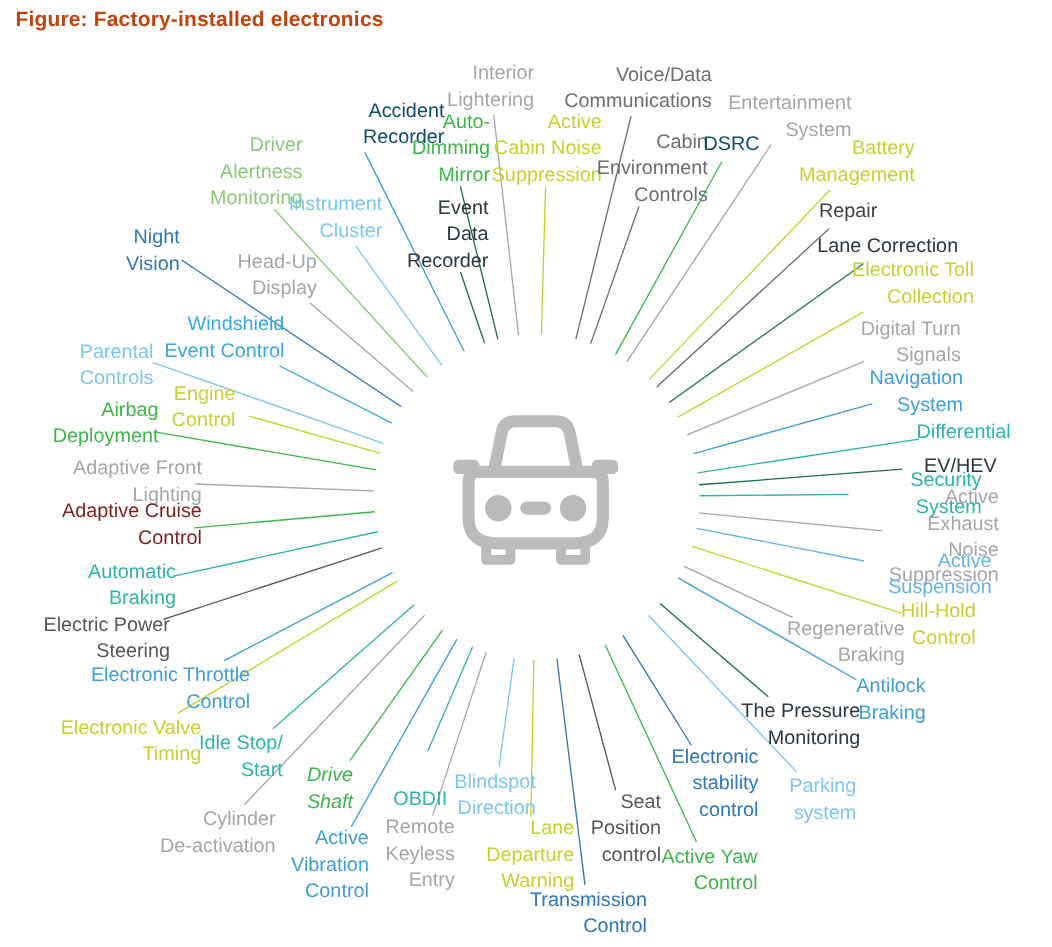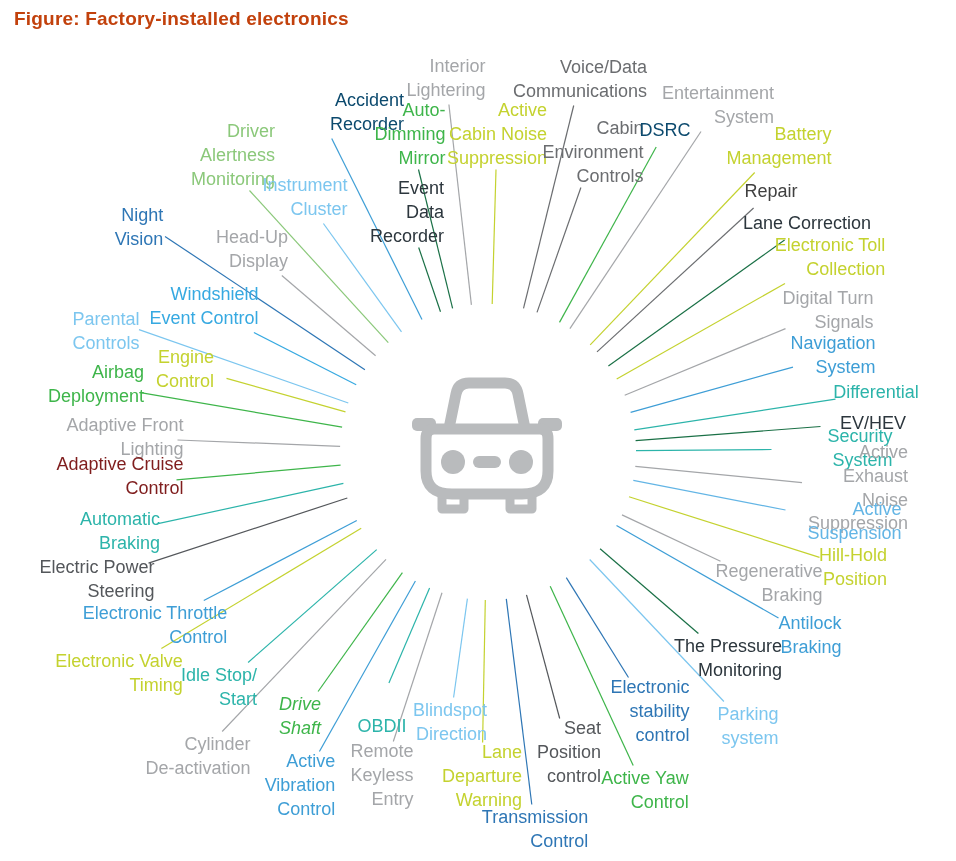--- a/index.html
+++ b/index.html
@@ -152,21 +152,21 @@
 Control</div>
         <div class="diagram-label" style="color: rgb(44, 180, 170); left: 829px; top: 449px;">Security System</div>
         <div class="diagram-label" style="color: rgb(164, 166, 169); left: 858px; top: 488px;">Active Exhaust
 Noise Suppression</div>
         <div class="diagram-label" style="color: rgb(44, 180, 170); left: 120px; top: 532px;">Automatic
 Braking</div>
         <div class="diagram-label" style="color: rgb(99, 181, 229); left: 847px; top: 522px;">Active Suspension</div>
         <div class="diagram-label" style="color: rgb(84, 87, 91); left: 97px; top: 580px;">Electric Power
 Steering</div>
         <div class="diagram-label" style="color: rgb(196, 210, 47); left: 853px; top: 568px;">Hill-Hold
-Position</div>
+Control</div>
         <div class="diagram-label" style="color: rgb(164, 166, 169); left: 769px; top: 584px;">Regenerative
 Braking</div>
         <div class="diagram-label" style="color: rgb(62, 158, 214); left: 155px; top: 626px;">Electronic Throttle
 Control</div>
         <div class="diagram-label" style="color: rgb(62, 158, 214); left: 810px; top: 636px;">Antilock
 Braking</div>
         <div class="diagram-label" style="color: rgb(196, 210, 47); left: 119px; top: 674px;">Electronic Valve
 Timing</div>
         <div class="diagram-label" style="color: rgb(44, 54, 61); left: 728px; top: 659px;">The Pressure
 Monitoring</div>

